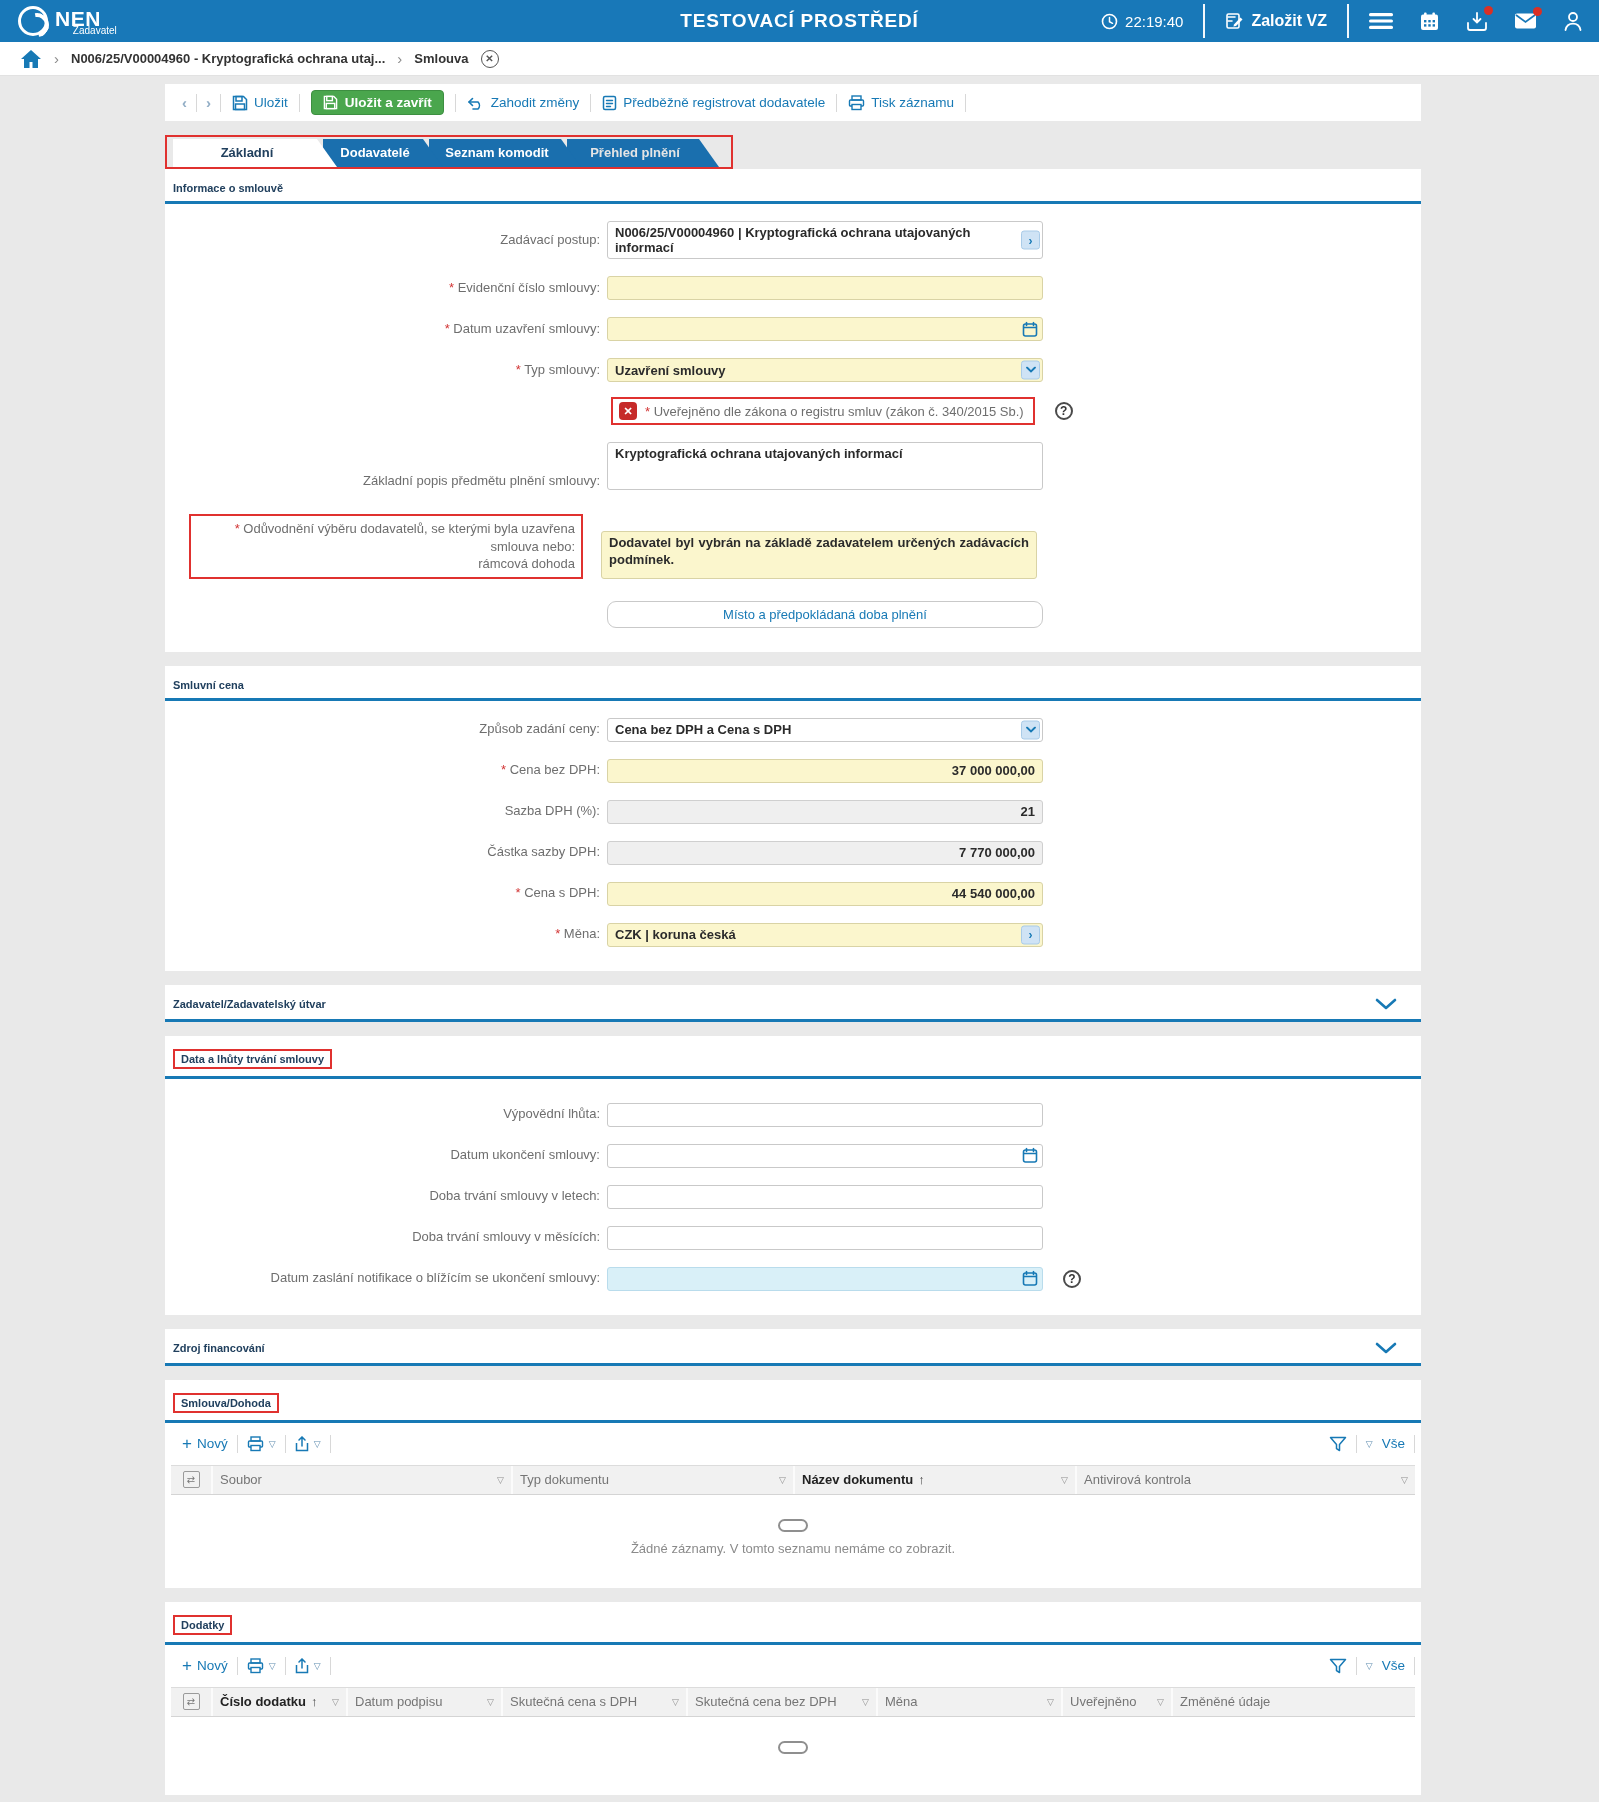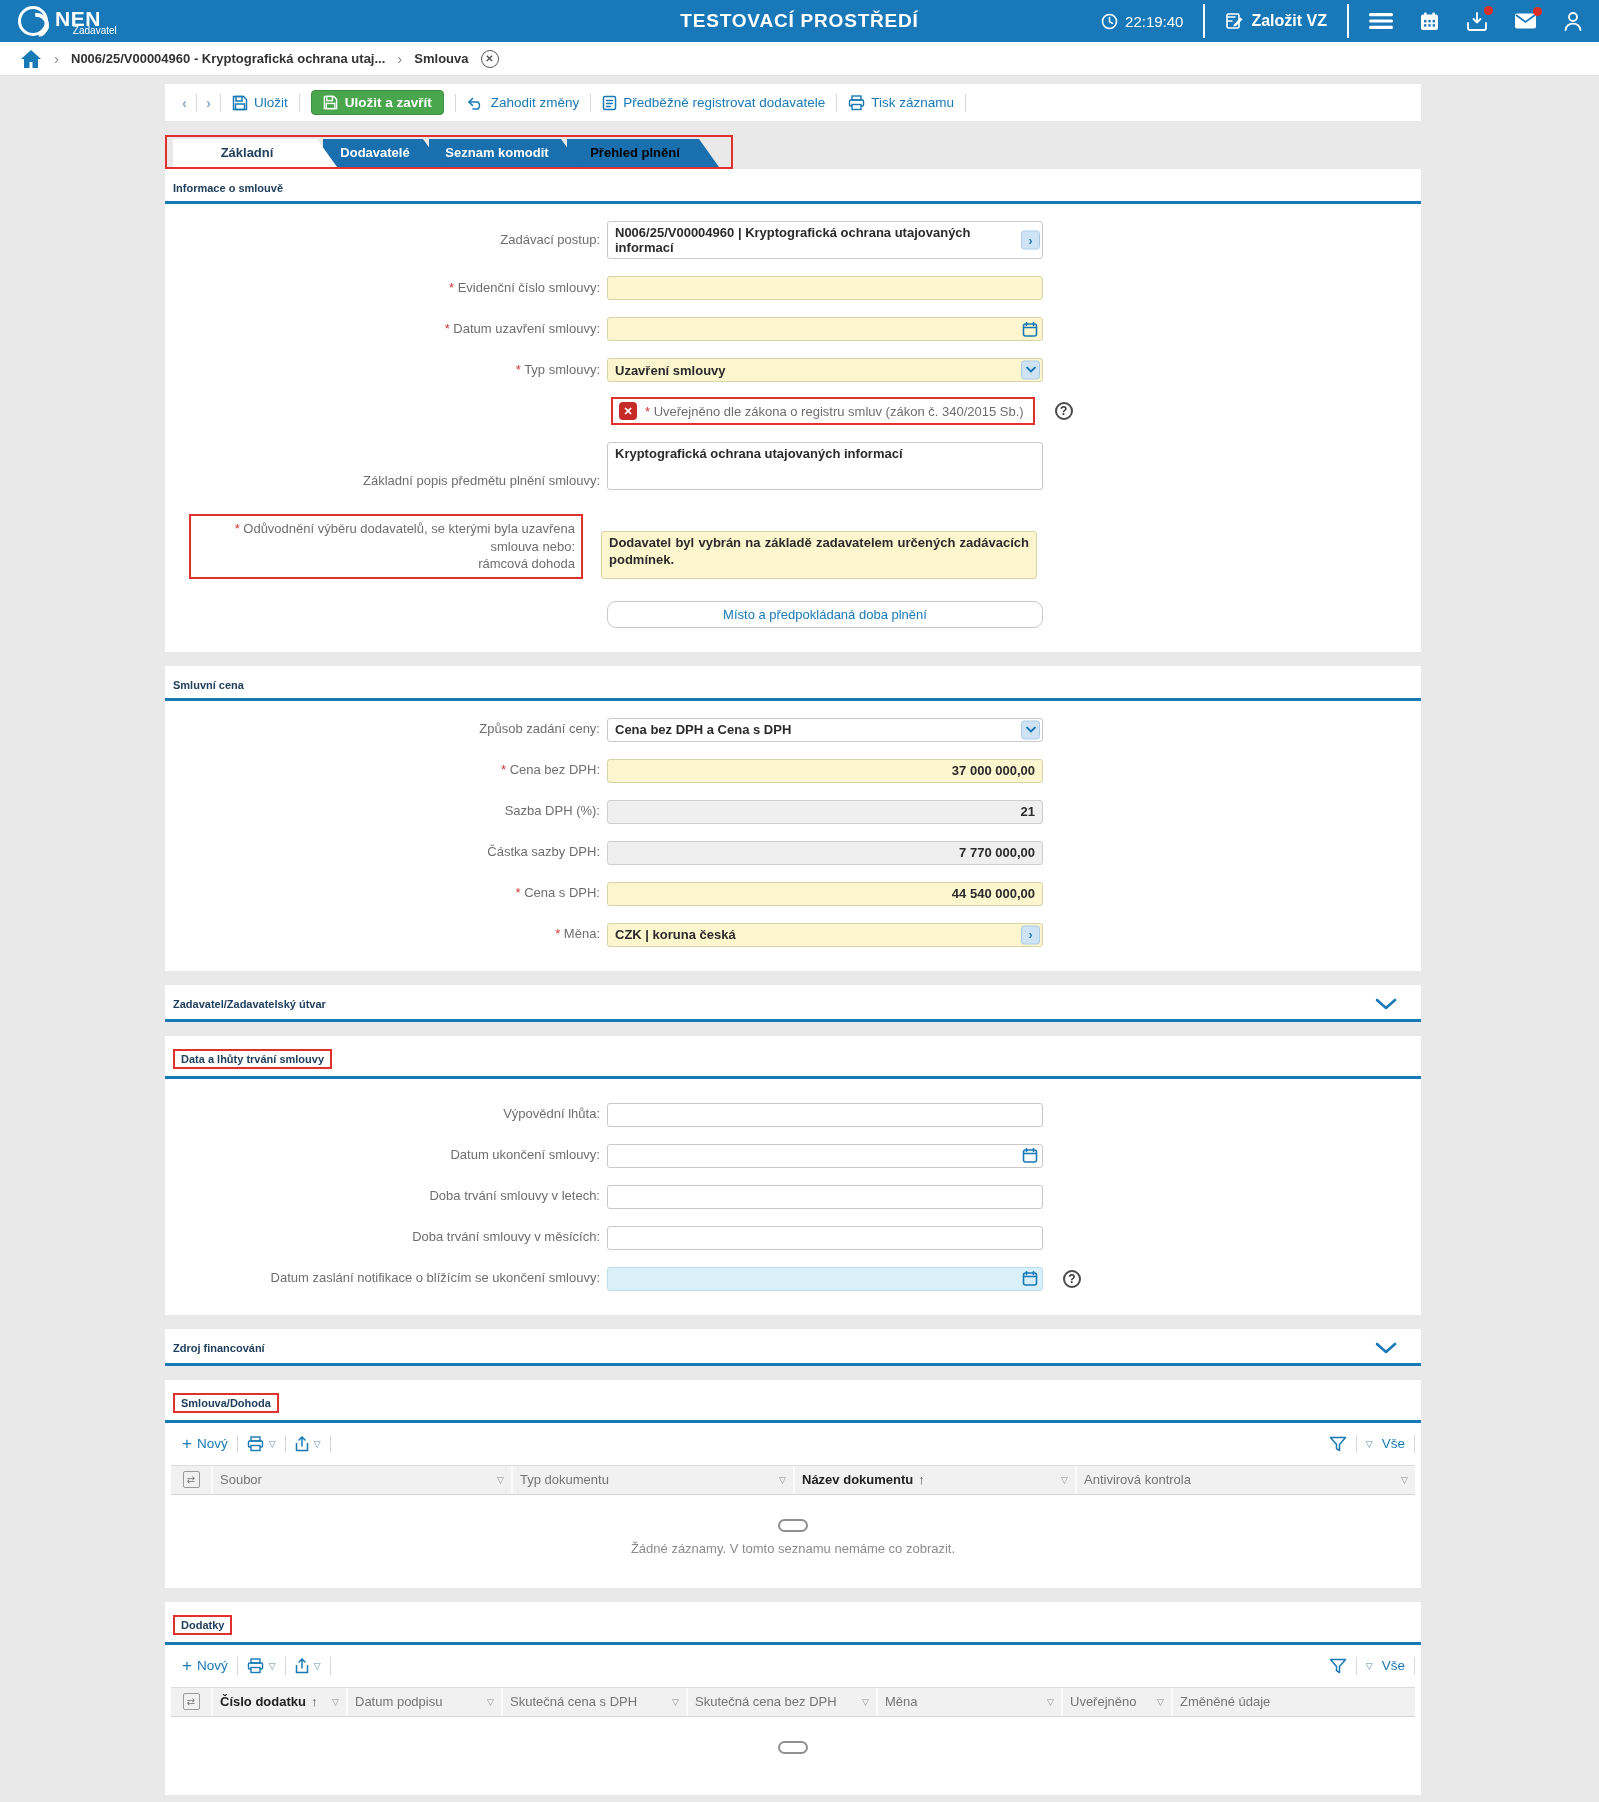--- a/index.html
+++ b/index.html
@@ -35,21 +35,21 @@
   .tb-link { color:#1779b5; display:flex; align-items:center; gap:6px; margin:0 11px; white-space:nowrap; }
   .tb-nav { color:#92aec6; font-size:15px; font-weight:bold; margin:0 9px; }
   .tb-sep { width:1px; height:18px; background:#d8d8d8; flex:none; }
   .green-btn { background:#4aa64d; border:1px solid #3d8f41; color:#fff; font-weight:bold; border-radius:4px; padding:4px 11px; display:flex; align-items:center; gap:7px; margin:0 11px; }
   
   .tabstrip { margin-top:14px; display:inline-flex; border:2px solid #e0312f; padding:2px 26px 0 6px; align-items:flex-end; }
   .tab { height:28px; line-height:28px; font-size:13px; font-weight:bold; padding:0 32px 0 16px; clip-path:polygon(0 0, calc(100% - 20px) 0, 100% 100%, 0 100%); margin-right:-14px; position:relative; text-align:center; }
   .tab.active { background:#fff; color:#21405e; z-index:4; }
   .tab.b1 { background:#1a6fae; color:#fff; z-index:3; }
   .tab.b2 { background:#1a6fae; color:#fff; z-index:2; }
-  .tab.b3 { background:#1a6fae; color:#000000; z-index:1; }
+  .tab.b3 { background:#1a6fae; color:#e5e5e5; z-index:1; }
   
   .panel { background:#fff; margin-top:14px; padding-bottom:24px; }
   .panel.first { margin-top:0; }
   .panel-head { display:flex; align-items:center; padding:13px 24px 7px 8px; border-bottom:3px solid #1779b5; }
   .panel-title { color:#21405e; font-size:11px; font-weight:bold; }
   .red-box { border:2px solid #e0312f; }
   .title-red { padding:2px 6px; }
   .chev { margin-left:auto; }
   .collapsed-panel { padding-bottom:0; }
   .collapsed-panel .panel-head { padding-bottom:9px; }

